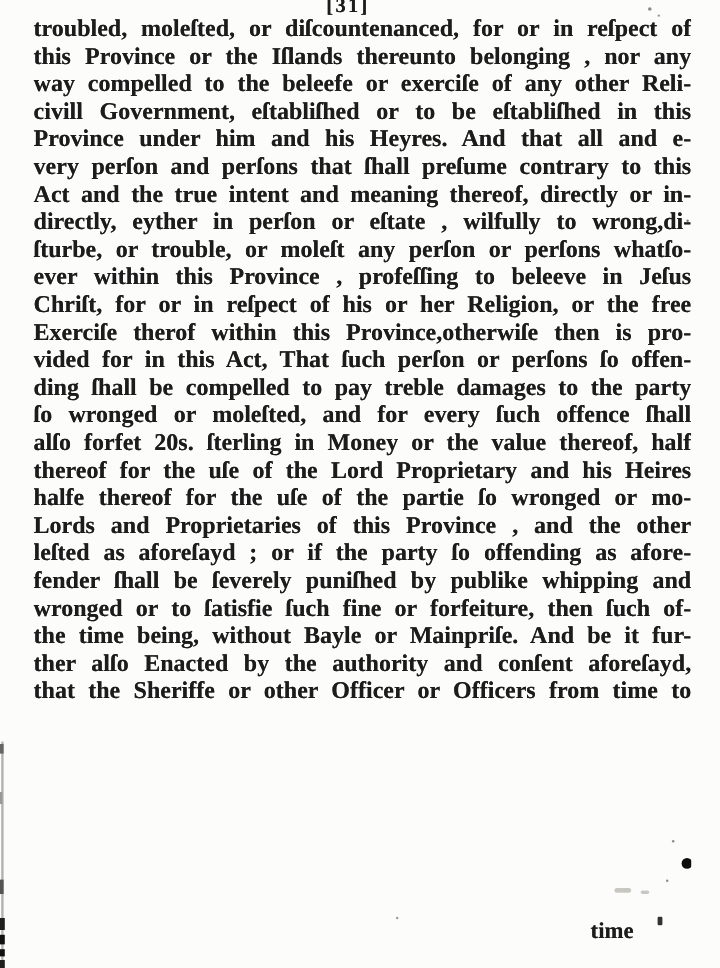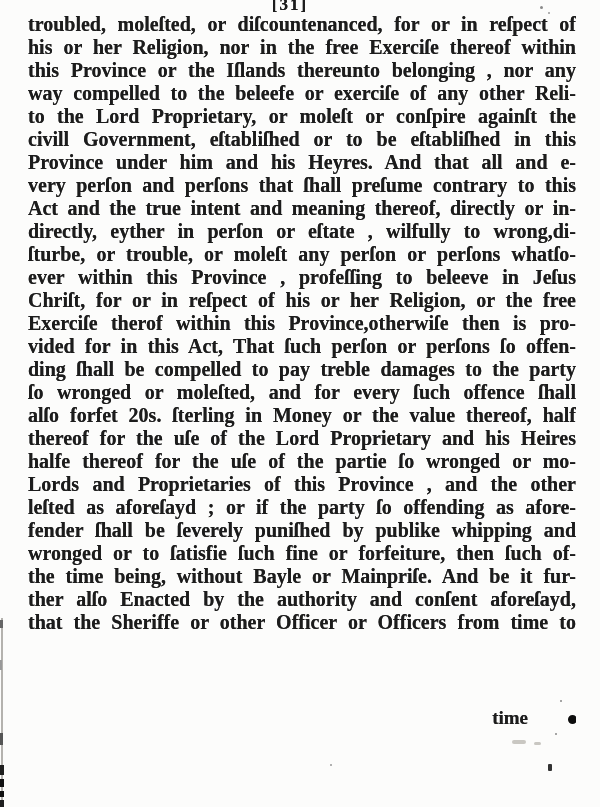--- a/index.html
+++ b/index.html
@@ -19,44 +19,42 @@
     position:absolute;left:28px;top:13px;width:548px;
     font-size:20px;font-weight:bold;color:var(--ink);
   }
   .line{
     height:23px;line-height:23px;overflow:hidden;
     text-align:justify;text-align-last:justify;
     text-shadow:0 0 0.5px rgba(15,15,15,.75);
     white-space:normal;
   }
   .catchword{
-    position:absolute;right:48px;top:707px;
+    position:absolute;right:48px;top:766px;
     font-size:19px;font-weight:bold;color:var(--ink);
     text-shadow:0 0 0.5px rgba(15,15,15,.75);
   }
   .speck{position:absolute;background:#3a3a3a;border-radius:1px;}
   .speck.round{border-radius:50%;}
   .blot{position:absolute;width:9px;height:9px;border-radius:50%;background:#0d0d0d;}
   .edge-line{position:absolute;left:1px;top:618px;width:2px;height:189px;background:#b4b2ae;}
   .edge-dash{position:absolute;left:0;background:#1f1f1f;}
   .smudge{position:absolute;background:#c9c7c2;border-radius:2px;}
 </style>
 </head>
 <body>
 
 <div class="page">
 
   <div class="pagenum">[31]</div>
 
   <div class="text">
       <div class="line">troubled, moleſted, or diſcountenanced, for or in reſpect of</div>
-      <div class="line">his or her Religion, nor in the free Exerciſe thereof within</div>
       <div class="line">this Province or the Iſlands thereunto belonging , nor any</div>
       <div class="line">way compelled to the beleefe or exerciſe of any other Reli-</div>
-      <div class="line">to the Lord Proprietary, or moleſt or conſpire againſt the</div>
       <div class="line">civill Government, eſtabliſhed or to be eſtabliſhed in this</div>
       <div class="line">Province under him and his Heyres. And that all and e-</div>
       <div class="line">very perſon and perſons that ſhall preſume contrary to this</div>
       <div class="line">Act and the true intent and meaning thereof, directly or in-</div>
       <div class="line">directly, eyther in perſon or eſtate , wilfully to wrong,di-</div>
       <div class="line">ſturbe, or trouble, or moleſt any perſon or perſons whatſo-</div>
       <div class="line">ever within this Province , profeſſing to beleeve in Jeſus</div>
       <div class="line">Chriſt, for or in reſpect of his or her Religion, or the free</div>
       <div class="line">Exerciſe therof within this Province,otherwiſe then is pro-</div>
       <div class="line">vided for in this Act, That ſuch perſon or perſons ſo offen-</div>

